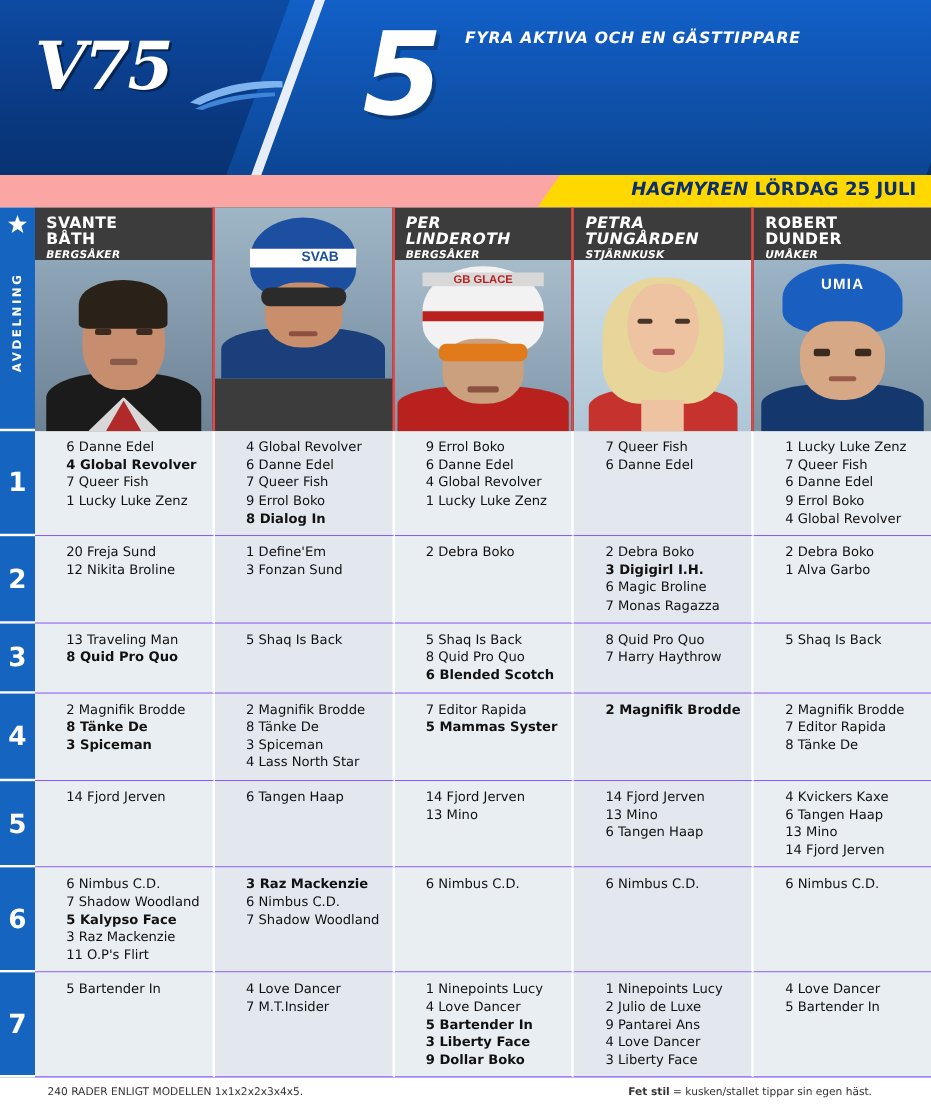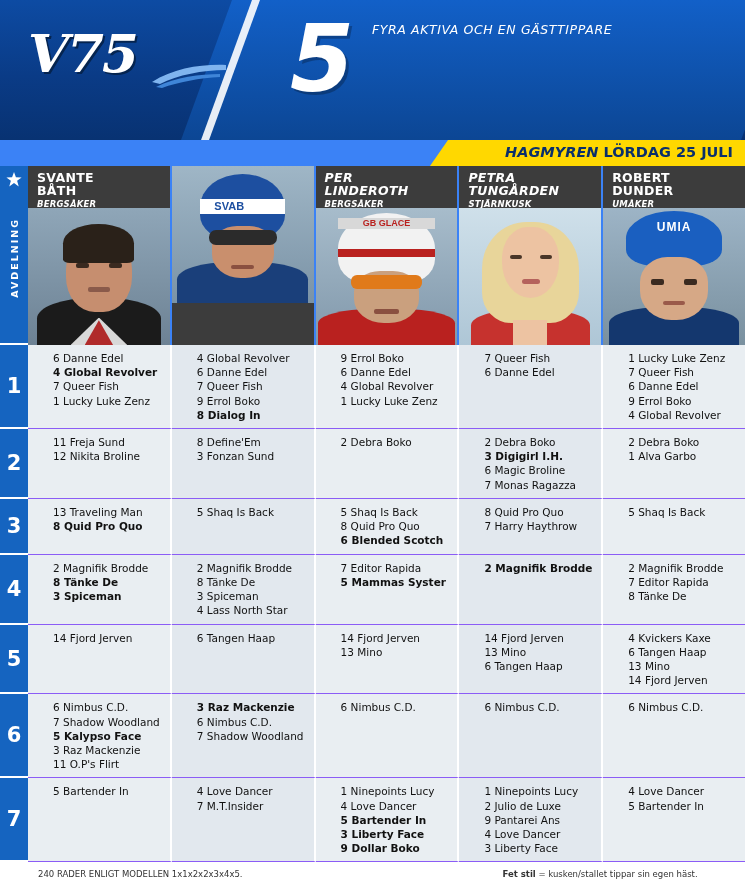--- a/index.html
+++ b/index.html
@@ -33,42 +33,42 @@
   .v75 {
     position: absolute; left: 28px; top: 22px;
     font-family: "DejaVu Serif", "Liberation Serif", serif;
     font-weight: bold; font-style: italic;
     font-size: 53px; letter-spacing: -2px; color: #ffffff;
     text-shadow: 2px 2px 0 #05244f;
   }
   .v75-swoosh { position: absolute; left: 150px; top: 62px; }
   .kicker {
     position: absolute; left: 372px; top: 22px;
-    font-size: 12.5px; font-weight: normal; font-style: italic;
+    font-size: 12.5px; font-weight: bold; font-style: italic;
     color: #ffffff; letter-spacing: .6px;
   }
   .big5 {
     position: absolute; left: 290px; top: 14px;
     font-family: "DejaVu Sans", "Liberation Sans", sans-serif;
     font-weight: bold; font-style: italic; font-size: 92px;
     line-height: 92px;
     color: #ffffff;
     text-shadow: 3px 3px 0 rgba(0,0,0,.25);
   }
   .tippar {
     position: absolute; left: 370px; top: 32px;
     font-weight: bold; font-style: italic; font-size: 64px; line-height: 64px;
     background: linear-gradient(180deg,#ffffff 0%, #ffffff 45%, #b9c4d4 55%, #e8edf3 100%);
     -webkit-background-clip: text; background-clip: text;
     color: #eef2f7;
     letter-spacing: -2px;
     text-shadow: 2px 3px 0 rgba(0,0,0,.28);
   }
   .trackbar {
-    position: relative; height: 26px; background: #3b82f6;
+    position: relative; height: 26px; background: #fca5a5;
     display: flex; align-items: stretch;
   }
   .trackbar .yellow {
     position: absolute; right: 0; top: 0; height: 26px; width: 315px;
     background: #ffd800;
     clip-path: polygon(18px 0, 100% 0, 100% 100%, 0 100%);
   }
   .trackbar .tbtext {
     position: absolute; right: 12px; top: 4px;
     font-size: 14.5px; font-weight: bold; color: #0a2f6b;
@@ -89,21 +89,21 @@
     background: #1564c0; border-bottom: 2px solid #ffffff;
   }
   .vert-label {
     writing-mode: vertical-rl; transform: rotate(180deg);
     font-size: 9.5px; letter-spacing: 2px; font-weight: bold; color:#ffffff;
   }
 
   
   .tips-hdr { display: flex; flex: 1; }
   .tipster {
-    flex: 1; border-right: 2px solid #3b82f6;
+    flex: 1; border-right: 2px solid #ef4444;
     background: #3c3c3c;
   }
   .tipster:last-child { border-right: none; }
   .tipster .nameblock {
     height: 42px; padding: 5px 7px 0 9px; color: #ffffff;
   }
   .tipster .tname {
     font-size: 12.5px; font-weight: bold; line-height: 13px;
     text-transform: uppercase; letter-spacing: .3px;
   }
@@ -192,21 +192,21 @@
      <div style="position:absolute;left:42%;top:58%;width:16%;height:3%;background:#8a5a4a;border-radius:2px"></div>
    </div>
             </div>
           </div>
           <div class="tipster">
             <div class="photo">
               <div class="ph" style="background:linear-gradient(180deg,#9fb6c6,#7b93a6)">
      <div style="position:absolute;left:4%;bottom:0;width:92%;height:30%;background:#1a3f7a;border-radius:42% 42% 0 0"></div>
      <div style="position:absolute;left:20%;top:6%;width:60%;height:48%;background:#1d4fa0;border-radius:50% 50% 38% 38%"></div>
      <div style="position:absolute;left:20%;top:24%;width:60%;height:11%;background:#ffffff"></div>
-     <div style="position:absolute;left:30%;top:25%;width:40%;height:9%;color:#1d4fa0;font:bold 11px sans-serif;text-align:left">SVAB</div>
+     <div style="position:absolute;left:30%;top:25%;width:40%;height:9%;color:#1d4fa0;font:bold 11px sans-serif;text-align:right">SVAB</div>
      <div style="position:absolute;left:28%;top:44%;width:44%;height:38%;background:#c98f6d;border-radius:40% 40% 46% 46%"></div>
      <div style="position:absolute;left:26%;top:47%;width:48%;height:11%;background:#2b2b2b;border-radius:7px"></div>
      <div style="position:absolute;left:42%;top:72%;width:16%;height:3.5%;background:#8a5040;border-radius:2px"></div>
    </div>
             </div>
           </div>
           <div class="tipster italic">
             <div class="nameblock">
               <div class="tname">PER<br>LINDEROTH</div>
               <div class="tsub">BERGSÅKER</div>
@@ -291,25 +291,25 @@
             <div class="pick">1 Lucky Luke Zenz</div>
             <div class="pick">7 Queer Fish</div>
             <div class="pick">6 Danne Edel</div>
             <div class="pick">9 Errol Boko</div>
             <div class="pick">4 Global Revolver</div>
           </div>
         </div>
         <div class="row">
           <div class="col-num">2</div>
           <div class="cell">
-            <div class="pick">11 Freja Sund</div>
+            <div class="pick">20 Freja Sund</div>
             <div class="pick">12 Nikita Broline</div>
           </div>
           <div class="cell alt">
-            <div class="pick">8 Define'Em</div>
+            <div class="pick">1 Define'Em</div>
             <div class="pick">3 Fonzan Sund</div>
           </div>
           <div class="cell">
             <div class="pick">2 Debra Boko</div>
           </div>
           <div class="cell alt">
             <div class="pick">2 Debra Boko</div>
             <div class="pick"><b>3 Digigirl I.H.</b></div>
             <div class="pick">6 Magic Broline</div>
             <div class="pick">7 Monas Ragazza</div>

